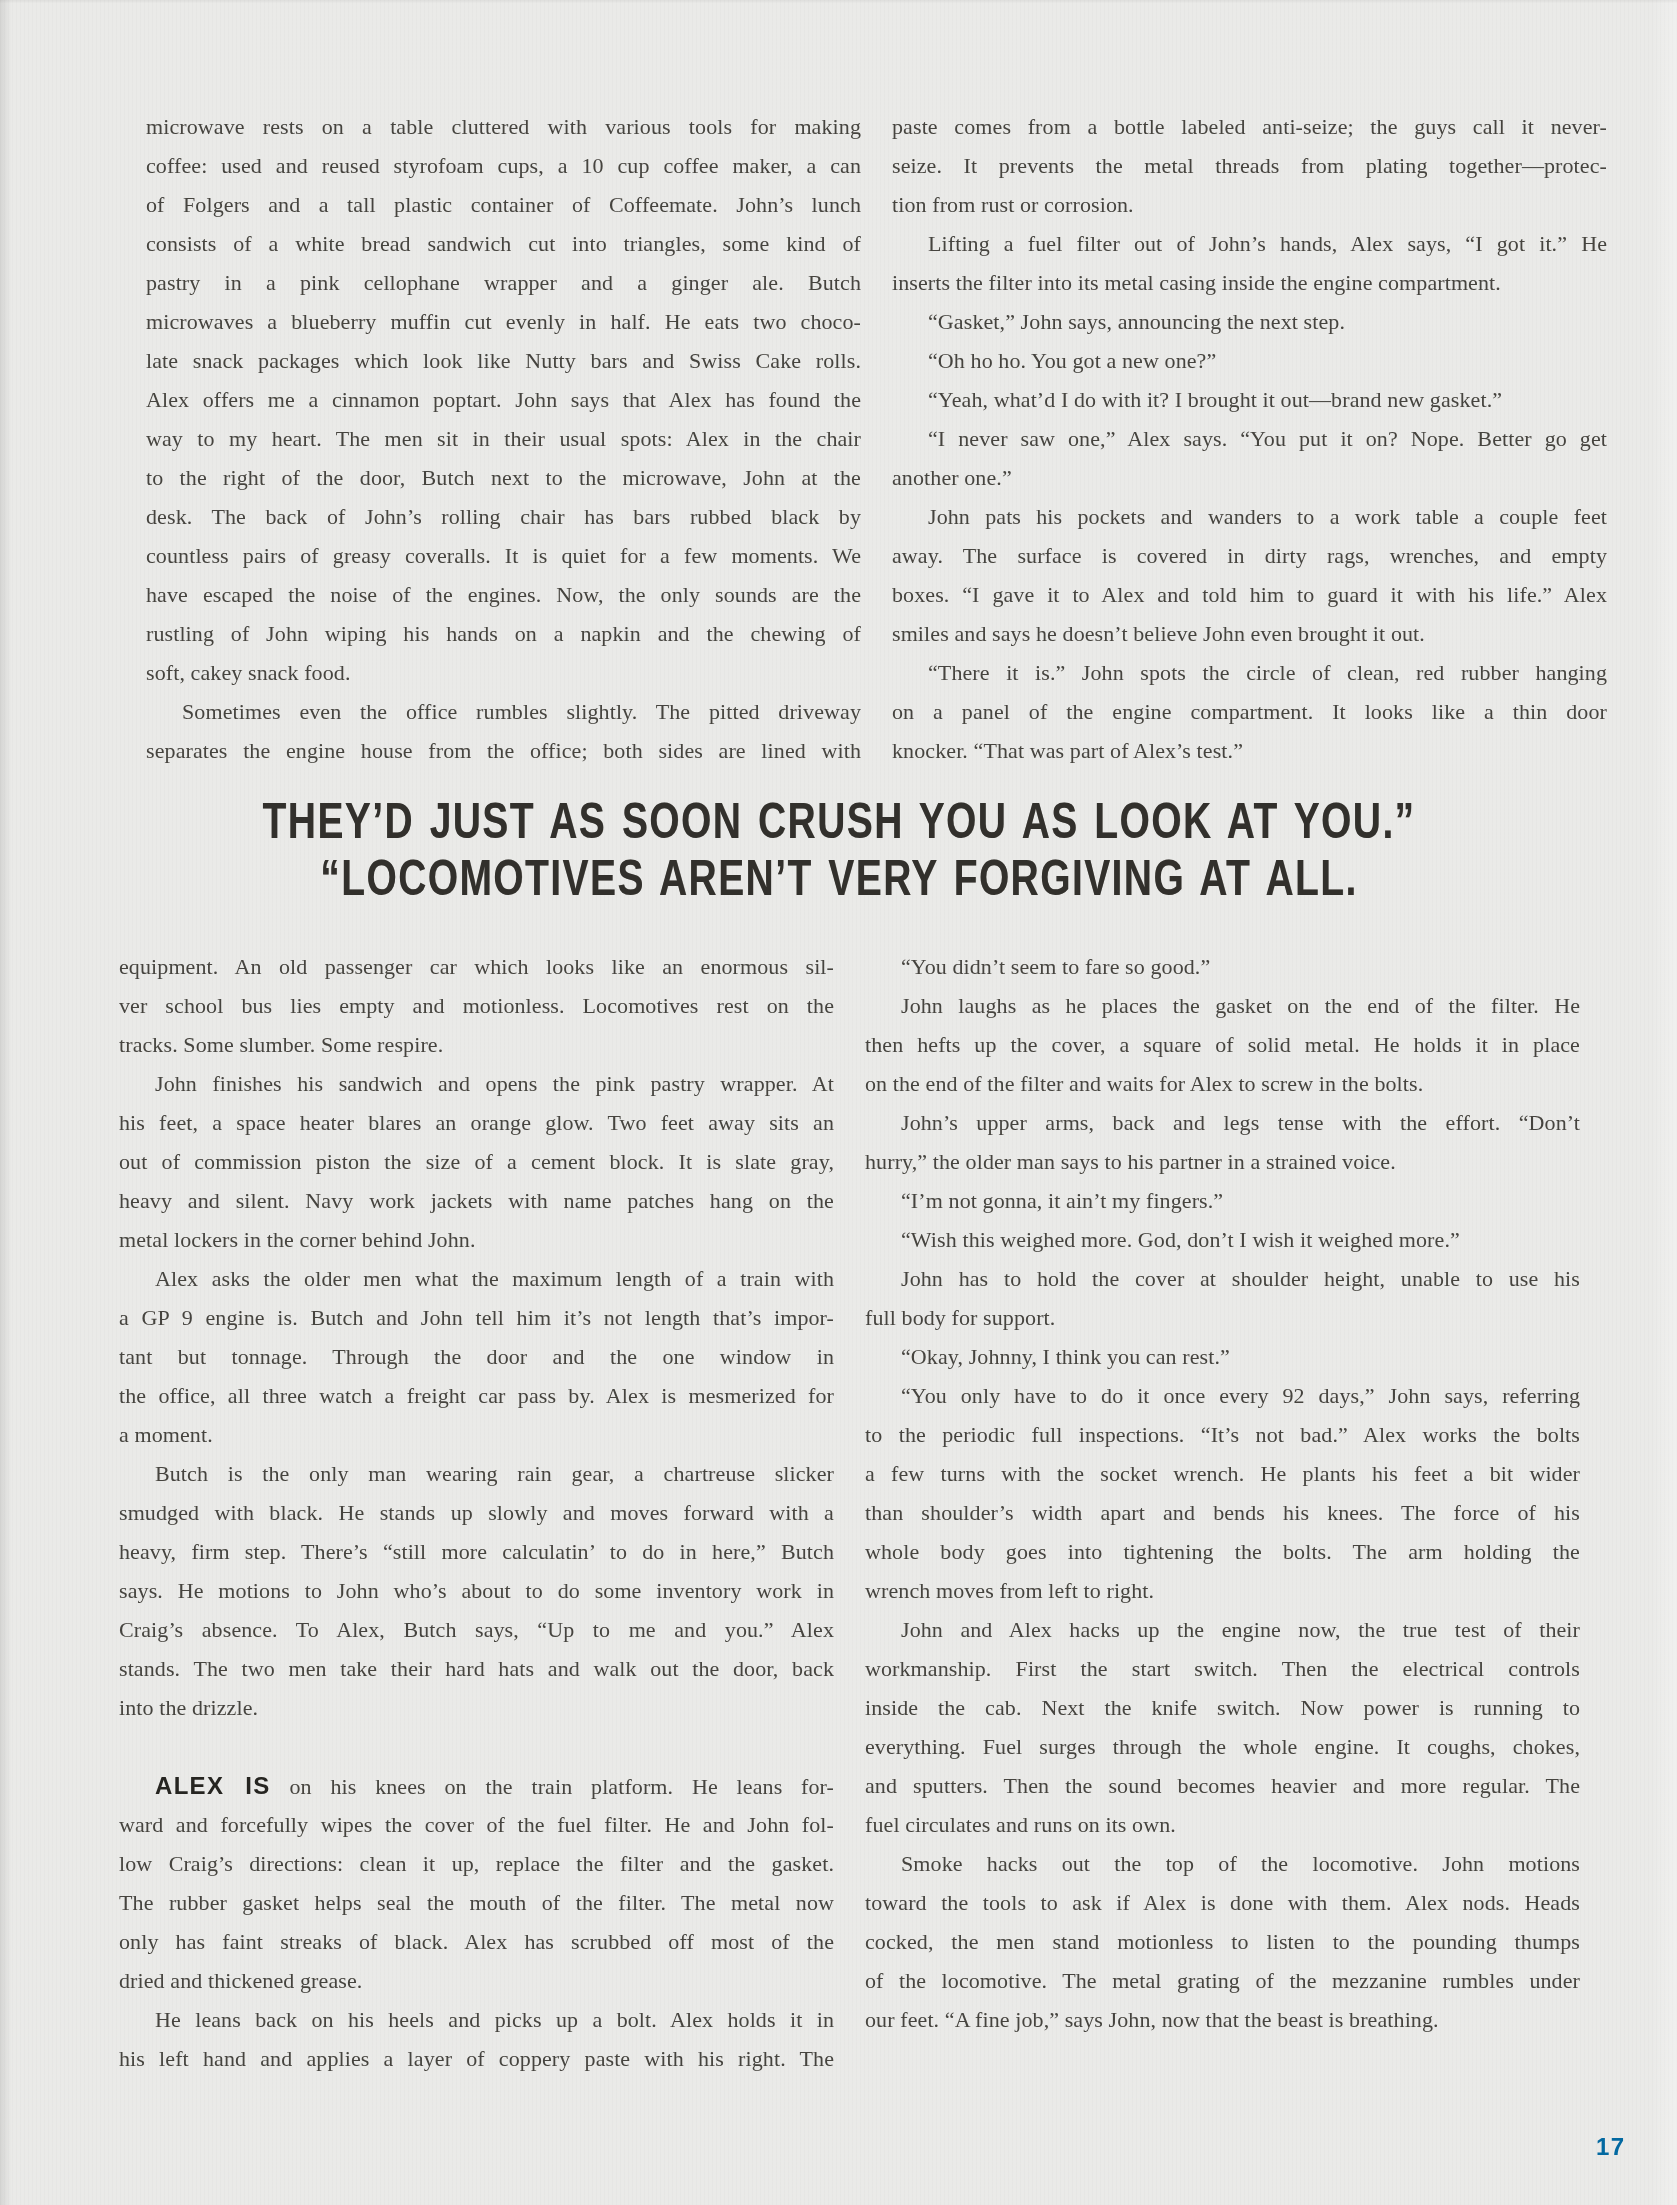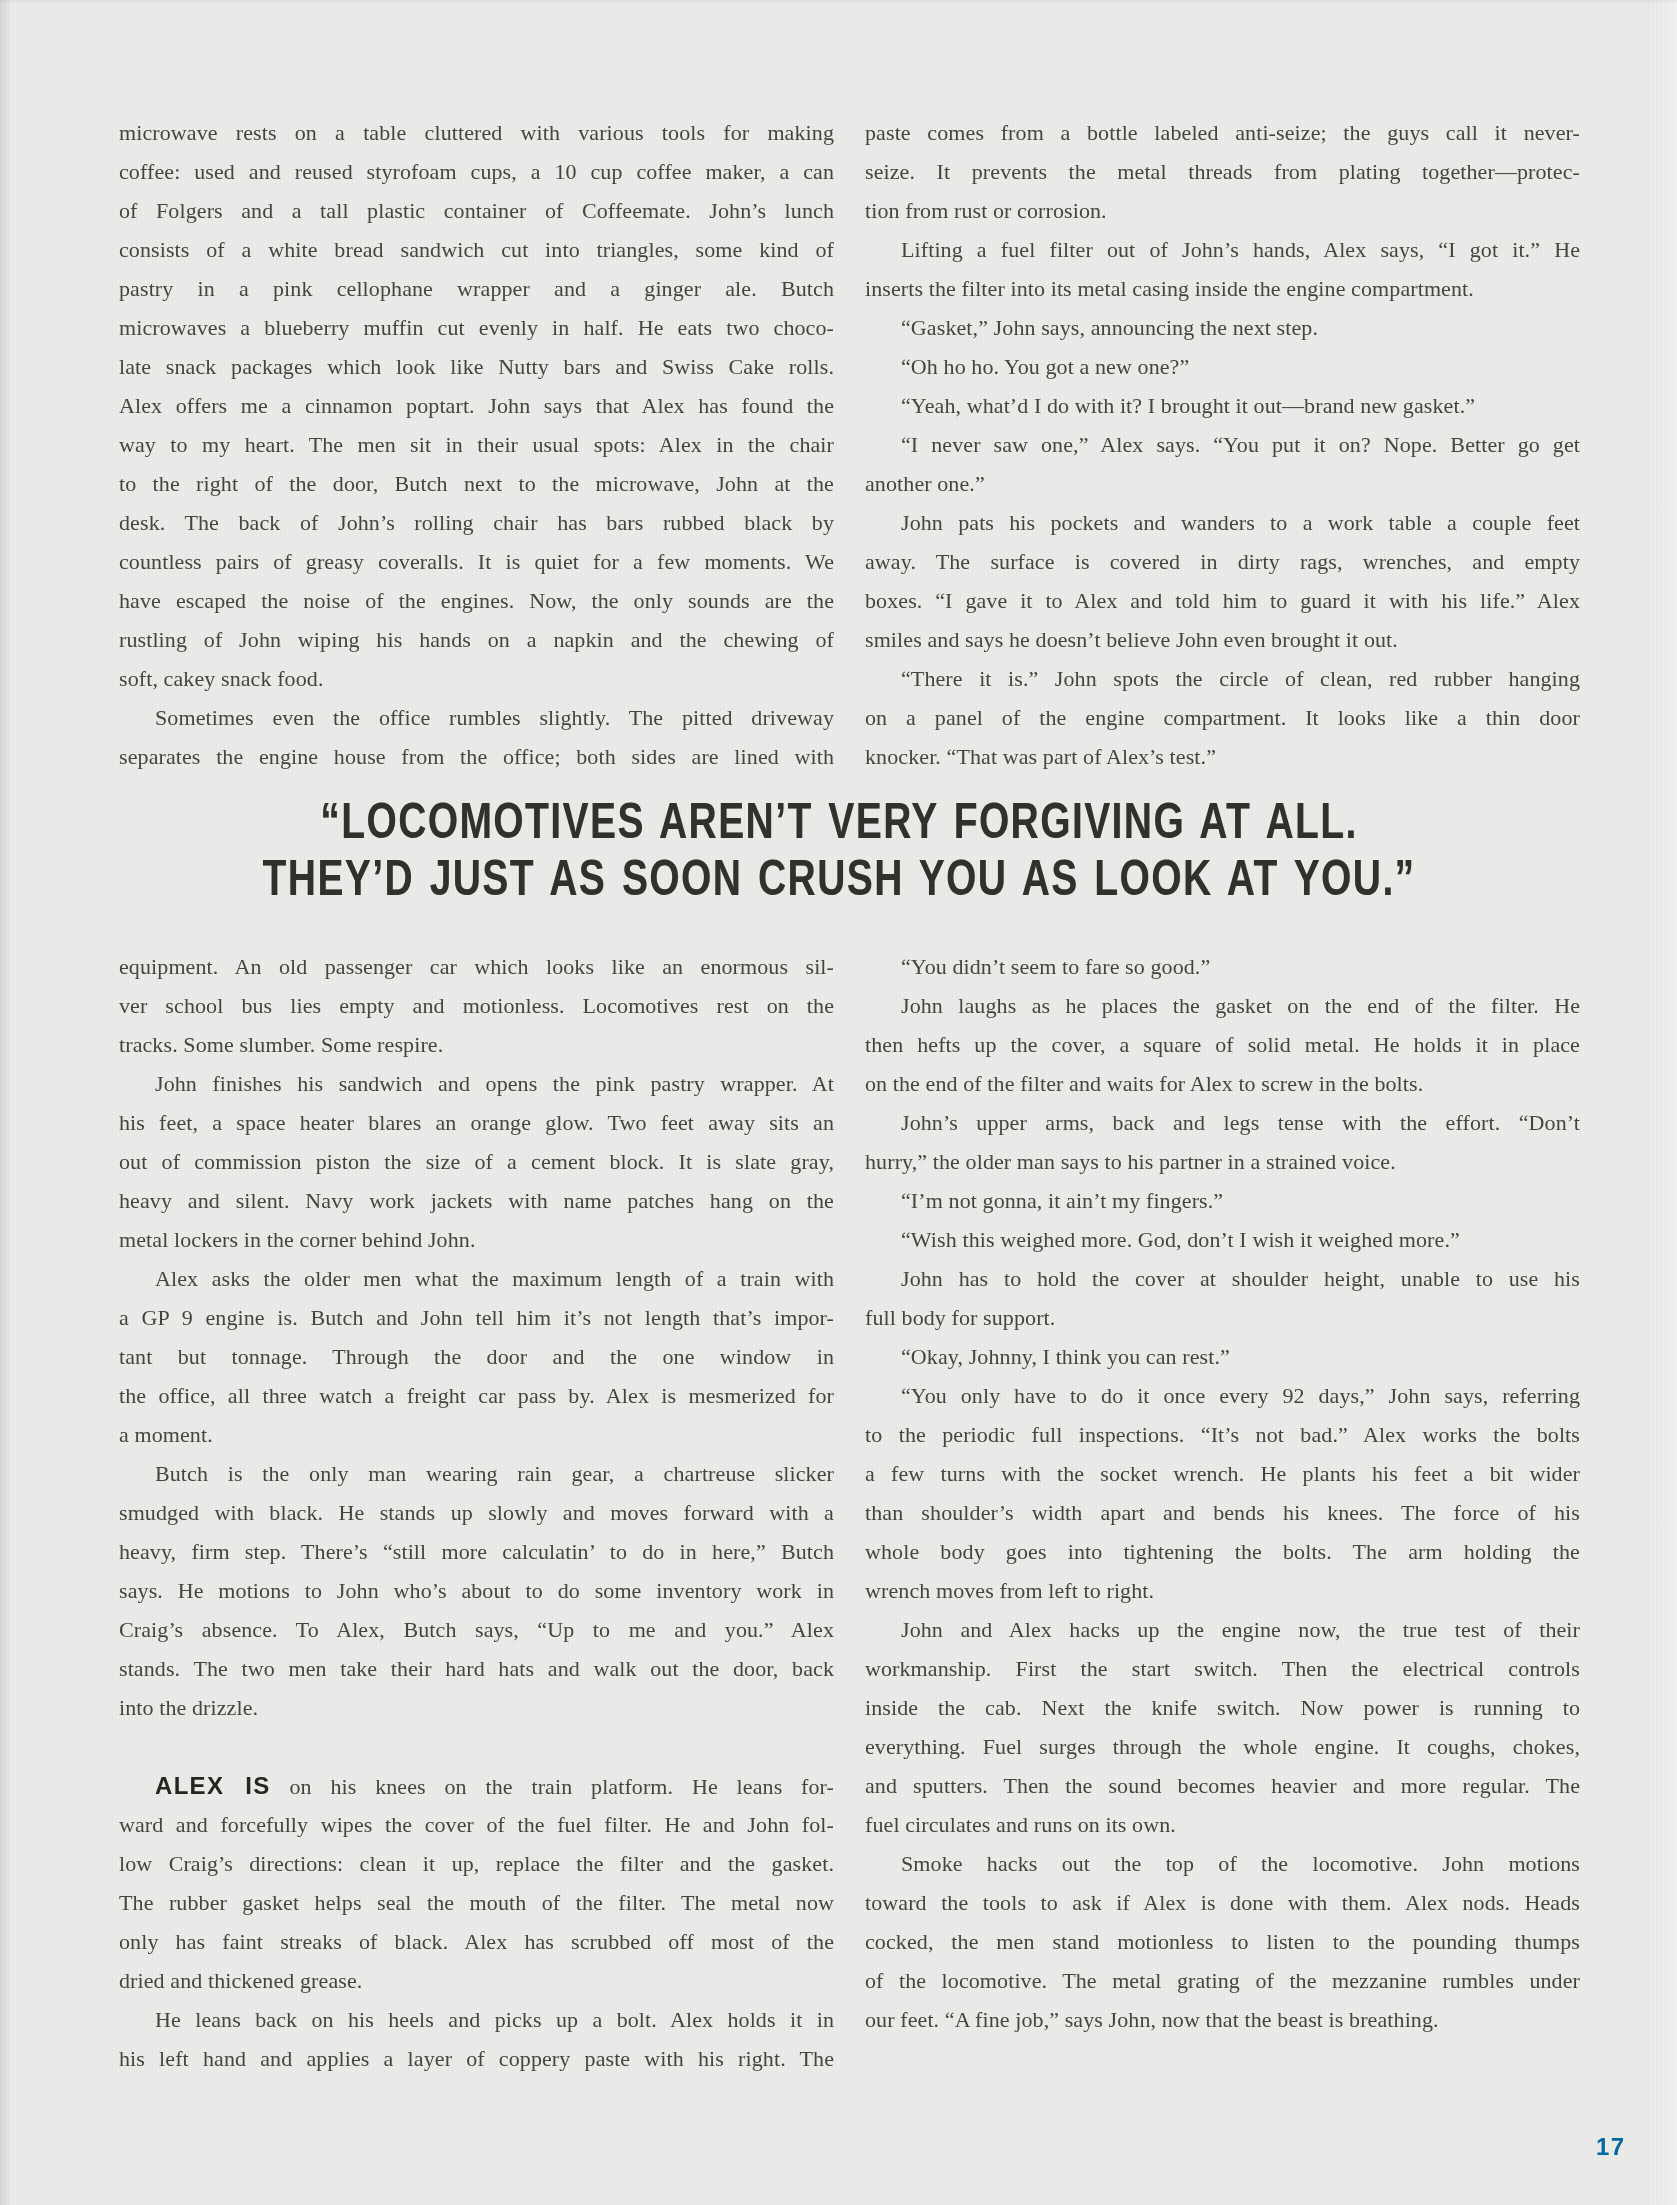--- a/index.html
+++ b/index.html
@@ -23,21 +23,21 @@
 
   .page { position: absolute; inset: 0; }
 
   .cols {
     position: absolute;
     left: 119px;
     width: 1461px;
     display: flex;
     justify-content: space-between;
   }
-  .cols.top { top: 113px; }
+  .cols.top { top: 107px; margin-left: 27px; }
   .cols.bottom { top: 947px; }
   .col { width: 715px; }
 
   .line {
     height: 39px;
     line-height: 39px;
     font-size: 22px;
     letter-spacing: 0.1px;
     text-align: justify;
     text-align-last: justify;
@@ -133,24 +133,24 @@
         <div class="line">boxes.  “I gave it to Alex and told him to guard it with his life.” Alex</div>
         <div class="line end">smiles and says he doesn’t believe John even brought it out.</div>
         <div class="line ind">“There it is.”  John spots the circle of clean, red rubber hanging</div>
         <div class="line">on a panel of the engine compartment. It looks like a thin door</div>
         <div class="line end">knocker. “That was part of Alex’s test.”</div>
       </div>
   </div>
 
   <div class="pullquote">
     <div class="pq-line">
-      <span>“LOCOMOTIVES AREN’T VERY FORGIVING AT ALL.</span>
+      <span>THEY’D JUST AS SOON CRUSH YOU AS LOOK AT YOU.”</span>
     </div>
     <div class="pq-line">
-      <span>THEY’D JUST AS SOON CRUSH YOU AS LOOK AT YOU.”</span>
+      <span>“LOCOMOTIVES AREN’T VERY FORGIVING AT ALL.</span>
     </div>
   </div>
 
   <div class="cols bottom">
     <div class="col">
         <div class="line">equipment.  An old passenger car which looks like an enormous sil-</div>
         <div class="line">ver school bus lies empty and motionless. Locomotives rest on the</div>
         <div class="line end">tracks. Some slumber. Some respire.</div>
         <div class="line ind">John finishes his sandwich and opens the pink pastry wrapper. At</div>
         <div class="line">his feet, a space heater blares an orange glow. Two feet away sits an</div>

